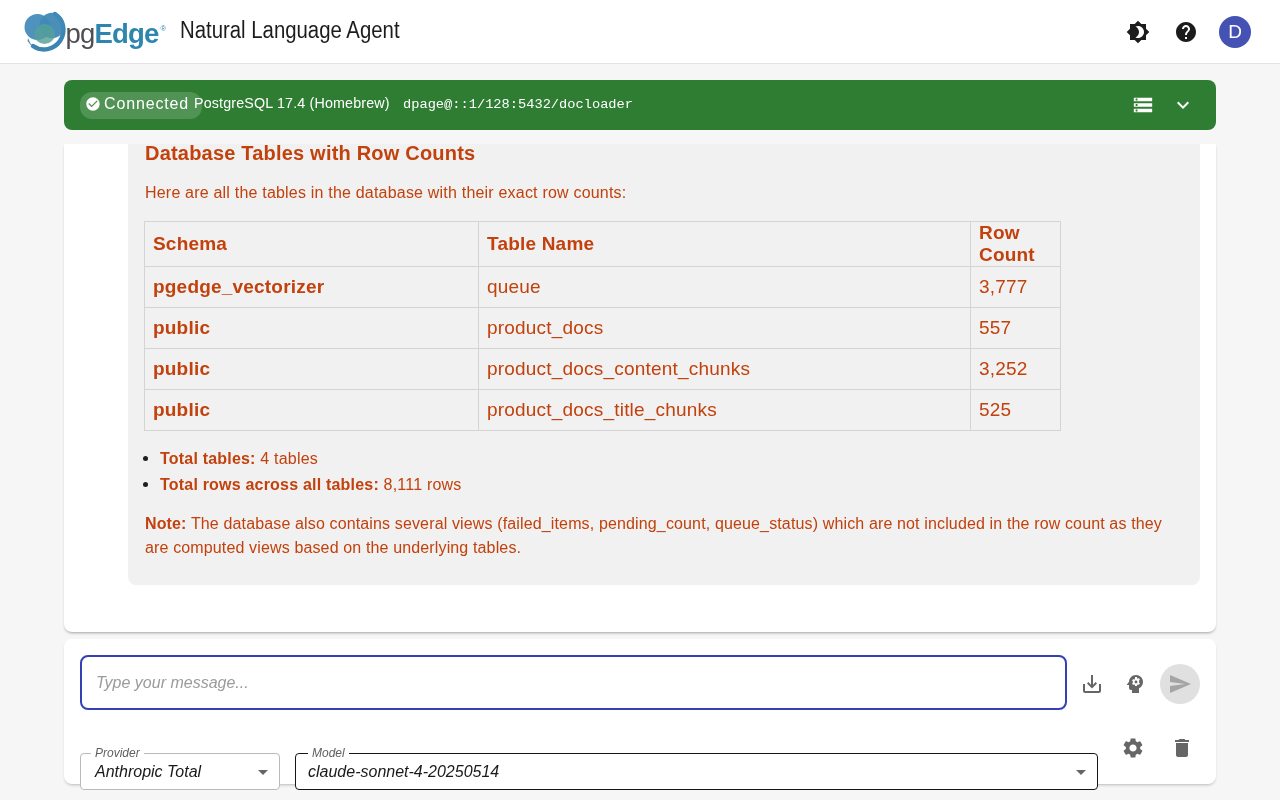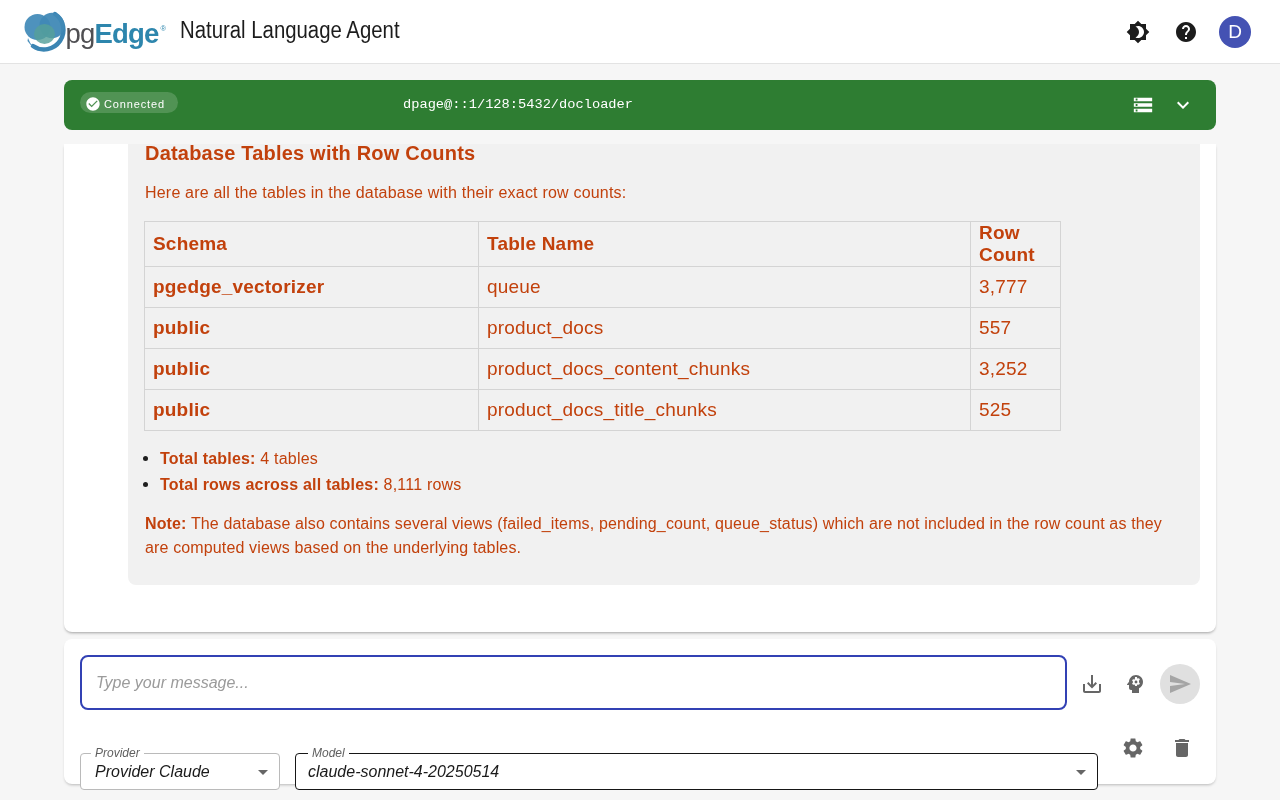--- a/index.html
+++ b/index.html
@@ -7,22 +7,22 @@
     font-family:"Liberation Sans", sans-serif; }
   svg { display:block; }
   
   #header { position:absolute; left:0; top:0; width:1280px; height:64px;
     background:#fff; border-bottom:1px solid #e3e3e3; }
   #title { position:absolute; left:180px; top:0; height:60px; line-height:60px;
     font-size:23px; color:#1c1c1c; font-weight:400; transform:scaleX(0.885); transform-origin:0 50%; }
   
   #connbar { position:absolute; left:64px; top:80px; width:1152px; height:50px;
     background:#2e7d32; border-radius:8px; color:#fff; }
-  #chip { position:absolute; left:16px; top:12px; height:21px; border-radius:12px;
-    background:rgba(255,255,255,0.17); padding:0 13px 0 24px; font-size:11px; letter-spacing:0.85px;
+  #chip { position:absolute; left:16px; top:12px; height:27px; border-radius:12px;
+    background:rgba(255,255,255,0.17); padding:0 13px 0 24px; font-size:16px; letter-spacing:0.85px;
     line-height:24px; color:#fff; }
   #pgver { position:absolute; left:130px; top:0; height:50px; line-height:46px; font-size:14.3px; letter-spacing:0.15px; }
   #connstr { position:absolute; left:339px; top:0; height:50px; line-height:50px;
     font-family:"Liberation Mono", monospace; font-size:13.7px; }
   
   #chat { position:absolute; left:64px; top:144px; width:1152px; height:488px;
     background:#fff; border-radius:0 0 8px 8px; overflow:hidden;
     box-shadow:0 2px 3px -1px rgba(0,0,0,0.35); }
   #bubble { position:absolute; left:64px; right:16px; top:-20px; background:#f1f1f1;
     border-radius:8px; padding:16px 16px 25px 16px; color:#c2410c; letter-spacing:0.2px; }
@@ -76,20 +76,21 @@
     background:#4452b3;color:#fff;text-align:center;line-height:32px;font-size:19px;">D</div>
 </div>
 
 <div id="connbar">
   <div id="chip">
     <svg width="16" height="16" viewBox="0 0 24 24" fill="#fff" style="position:absolute;left:5px;top:4px;">
       <path d="M12 2C6.48 2 2 6.48 2 12s4.48 10 10 10 10-4.48 10-10S17.52 2 12 2zm-2 15l-5-5 1.41-1.41L10 14.17l7.59-7.59L19 8l-9 9z"></path>
     </svg>
     Connected
   </div>
+  <div id="pgver">PostgreSQL 17.4 (Homebrew)</div>
   <div id="connstr">dpage@::1/128:5432/docloader</div>
   <svg class="iconbtn" style="left:1068px;top:14px;width:22px;height:22px;" viewBox="0 0 24 24" fill="#fff">
     <path d="M2 20h20v-4H2v4zm2-3h2v2H4v-2zM2 4v4h20V4H2zm4 3H4V5h2v2zm-4 7h20v-4H2v4zm2-3h2v2H4v-2z"></path>
   </svg>
   <svg class="iconbtn" style="left:1107px;top:13px;" viewBox="0 0 24 24" fill="#fff">
     <path d="M16.59 8.59L12 13.17 7.41 8.59 6 10l6 6 6-6z"></path>
   </svg>
 </div>
 
 <div id="chat">
@@ -144,21 +145,21 @@
     <path d="M13 8.57c-.79 0-1.43.64-1.43 1.43s.64 1.43 1.43 1.43 1.43-.64 1.43-1.43-.64-1.43-1.43-1.43z"></path>
     <path d="M13 3C9.25 3 6.2 5.94 6.02 9.64L4.1 12.2c-.25.33-.01.8.41.8H6v3c0 1.1.9 2 2 2h1v3h7v-4.68c2.36-1.12 4-3.53 4-6.32 0-3.87-3.13-7-7-7zm3 7c0 .13-.01.26-.02.39l.83.66c.08.06.1.16.05.25l-.8 1.39c-.05.09-.16.12-.24.09l-.99-.4c-.21.16-.43.29-.67.39L14 13.83c-.01.1-.1.17-.2.17h-1.6c-.1 0-.18-.07-.2-.17l-.15-1.06c-.25-.1-.47-.23-.68-.39l-.99.4c-.09.03-.2 0-.25-.09l-.8-1.39c-.05-.08-.03-.19.05-.25l.84-.66c-.01-.13-.02-.26-.02-.39s.01-.26.02-.39l-.84-.66c-.08-.06-.1-.16-.05-.25l.8-1.39c.05-.09.16-.12.24-.09l.99.4c.21-.16.43-.29.67-.39L12 5.17c.02-.1.1-.17.2-.17h1.6c.1 0 .18.07.2.17l.15 1.06c.24.1.46.23.67.39l.99-.4c.09-.03.2 0 .25.09l.8 1.39c.05.08.03.19-.05.25l-.83.66c.01.13.02.26.02.39z"></path>
   </svg>
   <div id="sendbtn">
     <svg width="24" height="24" viewBox="0 0 24 24" fill="#a5a5a5" style="position:absolute;left:8px;top:8px;">
       <path d="M2.01 21L23 12 2.01 3 2 10l15 2-15 2z"></path>
     </svg>
   </div>
   <div class="sel" id="provider">
     <div class="lbl">Provider</div>
-    <div class="val">Provider Claude</div>
+    <div class="val">Anthropic Total</div>
     <svg width="24" height="24" viewBox="0 0 24 24" fill="#666" style="position:absolute;right:4px;top:6px;">
       <path d="M7 10l5 5 5-5z"></path>
     </svg>
   </div>
   <div class="sel" id="model">
     <div class="lbl" style="left:12px;">Model</div>
     <div class="val" style="left:12px;">claude-sonnet-4-20250514</div>
     <svg width="24" height="24" viewBox="0 0 24 24" fill="#666" style="position:absolute;right:4px;top:6px;">
       <path d="M7 10l5 5 5-5z"></path>
     </svg>

